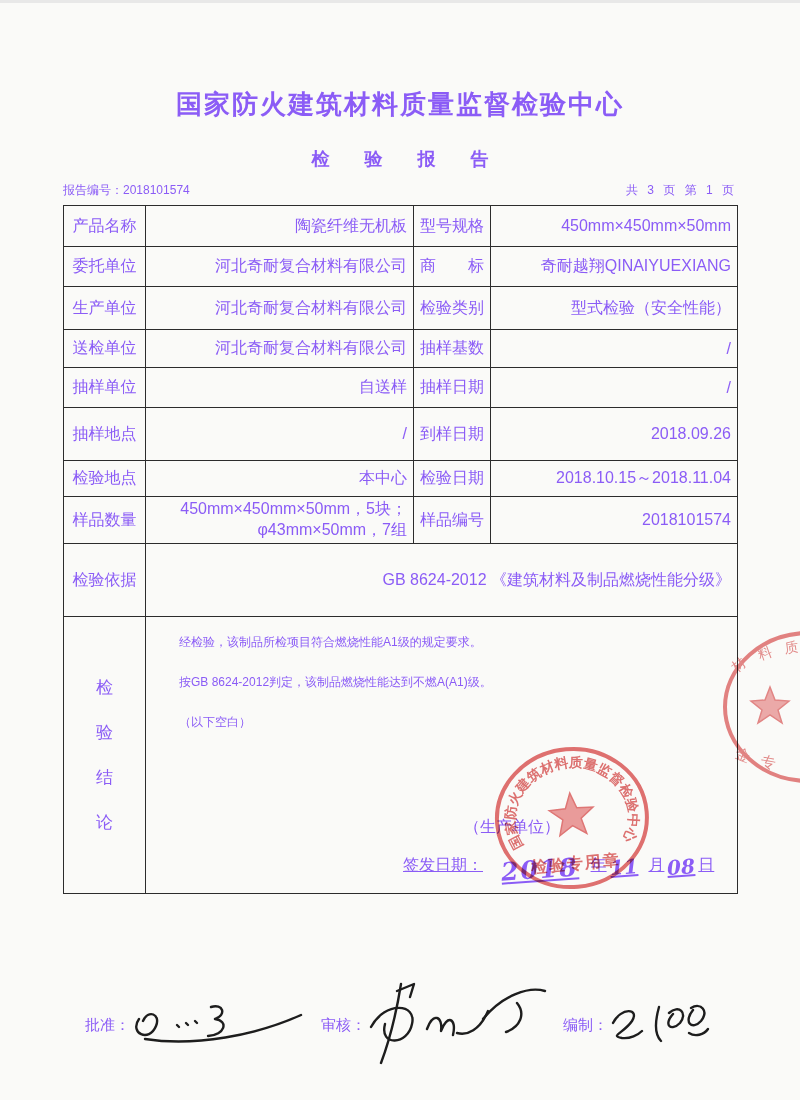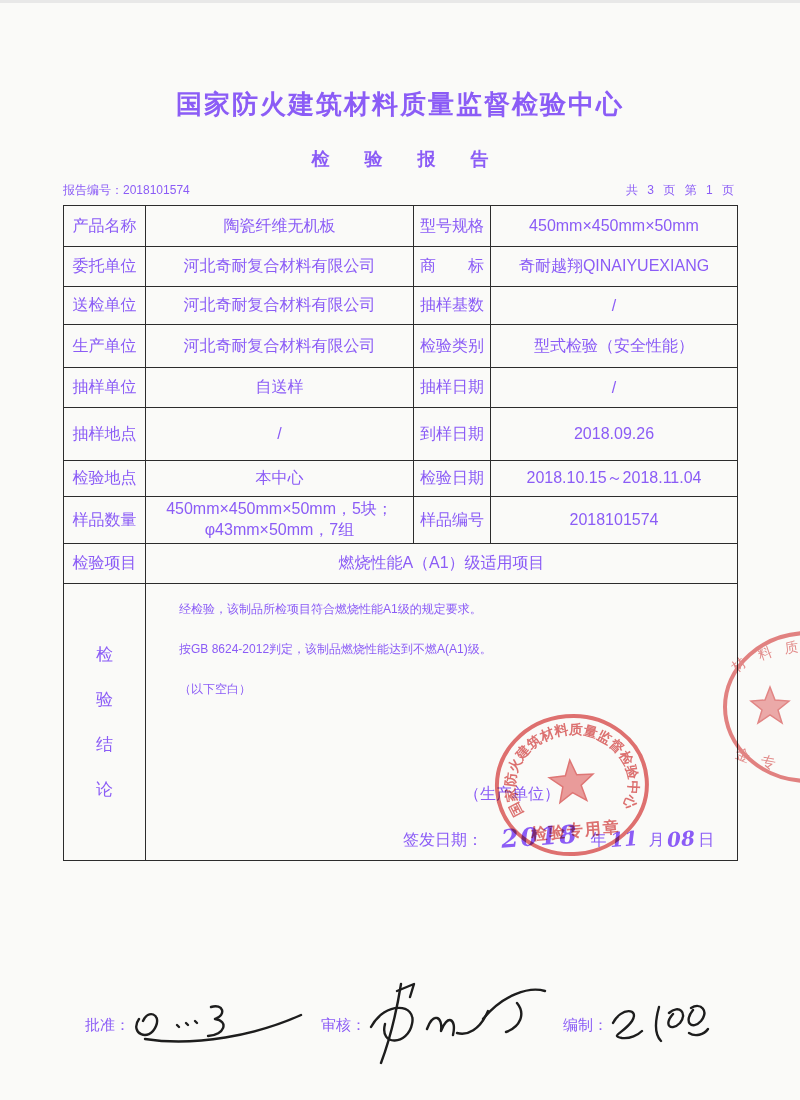--- a/index.html
+++ b/index.html
@@ -23,30 +23,30 @@
     display:flex; justify-content:space-between; font-size:12px;
   }
   .report-line .pgn { letter-spacing:3px; }
   
   table.main {
     position:absolute; left:63px; top:202px; width:674px;
     border-collapse:collapse; table-layout:fixed; font-size:16px;
   }
   table.main td { border:1.6px solid #2c2c2c; padding:2px 6px; vertical-align:middle; }
   td.lbl { text-align:center; padding:2px 2px; }
-  td.val { text-align:center; padding:2px 8px; }
+  td.val { text-align:right; padding:2px 8px; }
   td.jlbl { text-align:justify; text-align-last:justify; padding:2px 9px;font-family:Liberation Mono, monospace; }
   td.conc-lbl { vertical-align:middle; }
   .vchars { display:flex; flex-direction:column; align-items:center; gap:22px; font-size:17px; }
   td.conc-cell { position:relative; padding:0; vertical-align:top; }
   .conc-box { position:absolute; inset:0; }
   .conc-text { padding:15px 10px 0 33px; }
   .conc-text p { font-size:12px; line-height:21px; margin:0 0 19px 0; }
   .seal-note { position:absolute; left:318px; top:200px; font-size:16px; }
-  .issue-line { position:absolute; left:257px; top:238px; display:flex; align-items:flex-end; font-size:16px; white-space:nowrap; }
+  .issue-line { position:absolute; left:257px; top:238px; display:flex; align-items:flex-start; font-size:16px; white-space:nowrap;text-decoration:underline; }
   .hand { font-family:"DejaVu Serif", serif; font-style:italic; font-weight:bold; display:inline-block; transform:rotate(-4deg); }
   .hand.yr { font-size:25px; letter-spacing:2px; margin:0 12px 0 18px; }
   .hand.sm { font-size:20px; margin:0 3px; }
   .u { margin-left:8px; }
   
   .main-seal { position:absolute; left:345px; top:128px; mix-blend-mode:multiply; opacity:0.88; transform:rotate(-5deg); }
   .edge-seal { position:absolute; left:712px; top:626px; width:88px; height:160px; overflow:hidden; mix-blend-mode:multiply; opacity:0.8; }
   
   .sig-row { position:absolute; left:63px; top:988px; width:674px; height:80px; font-size:15px; }
   .sig-label { position:absolute; top:25px; }
@@ -80,32 +80,32 @@
       <td class="val">陶瓷纤维无机板</td>
       <td class="lbl">型号规格</td>
       <td class="val">450mm×450mm×50mm</td>
     </tr>
     <tr style="height:40px">
       <td class="lbl">委托单位</td>
       <td class="val">河北奇耐复合材料有限公司</td>
       <td class="jlbl">商标</td>
       <td class="val">奇耐越翔QINAIYUEXIANG</td>
     </tr>
+    <tr style="height:43px">
+      <td class="lbl">生产单位</td>
+      <td class="val">河北奇耐复合材料有限公司</td>
+      <td class="lbl">检验类别</td>
+      <td class="val">型式检验（安全性能）</td>
+    </tr>
     <tr style="height:38px">
       <td class="lbl">送检单位</td>
       <td class="val">河北奇耐复合材料有限公司</td>
       <td class="lbl">抽样基数</td>
       <td class="val">/</td>
     </tr>
-    <tr style="height:43px">
-      <td class="lbl">生产单位</td>
-      <td class="val">河北奇耐复合材料有限公司</td>
-      <td class="lbl">检验类别</td>
-      <td class="val">型式检验（安全性能）</td>
-    </tr>
     <tr style="height:40px">
       <td class="lbl">抽样单位</td>
       <td class="val">自送样</td>
       <td class="lbl">抽样日期</td>
       <td class="val">/</td>
     </tr>
     <tr style="height:53px">
       <td class="lbl">抽样地点</td>
       <td class="val">/</td>
       <td class="lbl">到样日期</td>
@@ -116,23 +116,23 @@
       <td class="val">本中心</td>
       <td class="lbl">检验日期</td>
       <td class="val">2018.10.15～2018.11.04</td>
     </tr>
     <tr style="height:41px">
       <td class="lbl">样品数量</td>
       <td class="val">450mm×450mm×50mm，5块；φ43mm×50mm，7组</td>
       <td class="lbl">样品编号</td>
       <td class="val">2018101574</td>
     </tr>
-    <tr style="height:40px">
-      <td class="lbl">检验项目</td>
-      <td class="val" colspan="3">燃烧性能A（A1）级适用项目</td>
+    <tr style="height:73px">
+      <td class="lbl">检验依据</td>
+      <td class="val" colspan="3">GB 8624-2012 《建筑材料及制品燃烧性能分级》</td>
     </tr>
     <tr style="height:277px">
       <td class="lbl conc-lbl">
         <div class="vchars">
           <span>检</span>
           <span>验</span>
           <span>结</span>
           <span>论</span>
         </div>
       </td>

